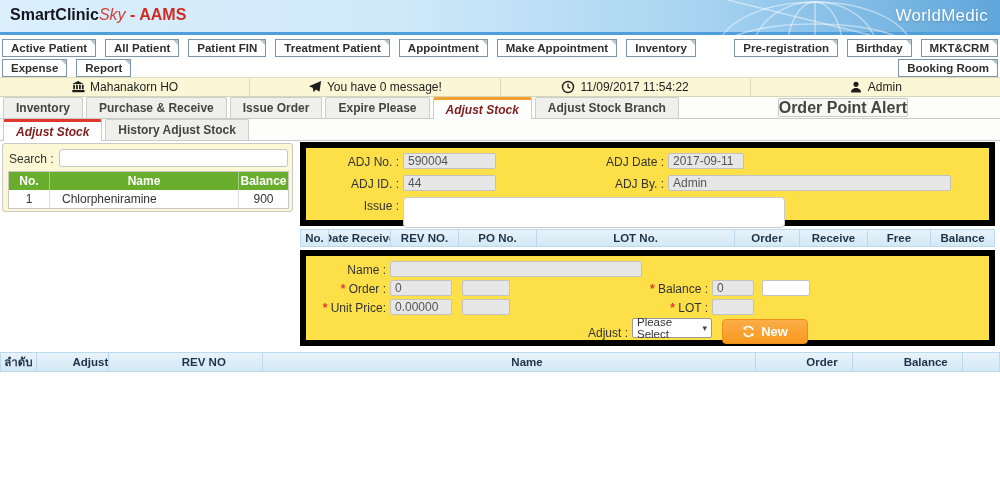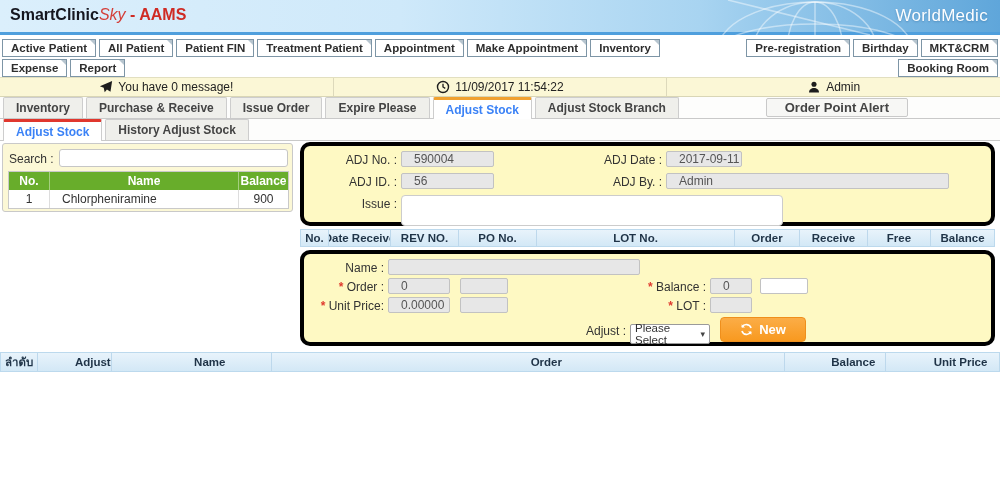--- a/index.html
+++ b/index.html
@@ -14,21 +14,21 @@
   .brand .b1 { color:#15161f; font-weight:bold; }
   .brand .b2 { color:#d43e38; font-style:italic; font-weight:normal; }
   .brand .b3 { color:#cf2b24; font-weight:bold; }
   .globe { position:absolute; right:60px; top:0; }
   .worldmedic { position:absolute; right:12px; top:6px; color:#fdfeff; font-size:17px;
     letter-spacing:.3px; text-shadow:0 1px 2px rgba(30,80,130,.35); }
 
   
   .menubar { height:42px; background:#fff; padding:4px 2px 0 2px; }
   .menurow { display:flex; justify-content:space-between; height:18px; margin-bottom:2px; }
-  .mgroup { display:flex; gap:3px;align-items:flex-end; }
+  .mgroup { display:flex; gap:9px;align-items:flex-end; }
   .mbtn { position:relative; display:flex; align-items:center; padding:0 8px; height:18px;
     background:#fff; border:1px solid #7d95a6; color:#2e2e2e; font-size:11.5px; font-weight:bold;
     cursor:pointer; white-space:nowrap; }
   .mbtn::after { content:""; position:absolute; top:0; right:0; width:0; height:0;
     border-top:5px solid #b7c5cf; border-left:5px solid transparent; }
 
   
   .statusbar { height:20px; background:#fbf7d6; border-top:1px solid #e2dfc0;
     border-bottom:1px solid #d9d6b6; display:flex; }
   .scell { flex:1; display:flex; align-items:center; justify-content:center; gap:5px;
@@ -36,26 +36,26 @@
   .scell:first-child { border-left:none; }
   .scell svg { display:block; }
 
   
   .tabrow { display:flex; align-items:stretch; height:22px; padding-left:3px;
     background:#fdfdfc; border-bottom:1px solid #c9c9c9; position:relative; }
   .tab { display:flex; align-items:center; padding:0 12px; margin-right:3px;
     border:1px solid #cdcdcd; border-bottom:none; border-radius:2px 2px 0 0;
     background:#efefeb; color:#444; font-size:12px; font-weight:bold; cursor:pointer;
     white-space:nowrap; }
-  .tab.active { background:#fff; margin-bottom:-1px; z-index:2; color:#3b82f6; }
+  .tab.active { background:#fff; margin-bottom:-1px; z-index:2; color:#7f1d1d;font-style:italic; }
   .tabrow1 .tab.active { border-top:3px solid #f0a130; }
   .tabrow2 .tab.active { border-top:3px solid #e0372e; }
   .opa-btn { margin-left:auto; margin-right:92px; align-self:center; height:19px;
-    display:flex; align-items:center; padding:0 18px; background:#f7f7f5;
-    border:1px solid #c9c9c9; border-radius:2px; font-size:13px; font-weight:bold;
+    display:flex; align-items:center; padding:0 0; background:#f7f7f5;
+    border:1px solid #c9c9c9; border-radius:2px; font-size:16px; font-weight:bold;
     color:#444; cursor:pointer; }
 
   
   .content { position:relative; height:342px; background:#fff; }
 
   
   .search-panel { position:absolute; left:2px; top:2px; width:291px; height:69px;
     background:#fcf8d6; border:1px solid #c9c9c9; border-radius:3px; }
   .search-lbl { position:absolute; left:6px; top:8px; font-size:12px; color:#333; }
   .search-input { position:absolute; left:56px; top:5px; width:229px; height:18px;
@@ -68,33 +68,33 @@
   .dt-head > div:first-child { border-left:none; }
   .dt-row { display:flex; height:18px; background:#fff; color:#333; cursor:pointer; }
   .dt-row > div { display:flex; align-items:center; border-left:1px solid #ddd; }
   .dt-row > div:first-child { border-left:none; }
   .c-no { width:40px; justify-content:center; }
   .c-name { flex:1; padding-left:12px; }
   .dt-head .c-name { justify-content:center; padding-left:0; }
   .c-bal { width:50px; justify-content:center; }
 
   
-  .ybox { position:absolute; background:#fef9c3; border:4px solid #000000; border-radius:10px; }
+  .ybox { position:absolute; background:#fde047; border:6px solid #000000; border-radius:0; }
   .adj-box { left:300px; top:1px; width:695px; height:84px; }
   .item-box { left:300px; top:109px; width:695px; height:96px; }
   .lbl { position:absolute; font-size:12px; color:#333; text-align:right; white-space:nowrap; }
   .req { color:#e03b2f; font-weight:bold; }
   .ginput, .winput { position:absolute; height:16px; font-size:12px; color:#555;
-    line-height:14px; padding:0 12px; border-radius:2px; overflow:hidden; white-space:nowrap; }
+    line-height:14px; padding:0 4px; border-radius:2px; overflow:hidden; white-space:nowrap; }
   .ginput { background:#e7e7e7; border:1px solid #c2c2c2; }
   .winput { background:#fff; border:1px solid #c2c2c2; }
   .center { text-align:left; }
   .remark-area { position:absolute; left:97px; top:49px; width:382px; height:31px;
     background:#fff; border:1px solid #ccc; border-radius:4px; }
-  .dropdown { position:absolute; left:326px; top:70px; width:80px; height:20px;
+  .dropdown { position:absolute; left:326px; top:62px; width:80px; height:20px;
     background:#fff; border:1px solid #9a9a9a; border-radius:2px; display:flex;
     align-items:center; font-size:11.5px; color:#333; padding:0 4px; cursor:pointer; }
   .dropdown .arrow { margin-left:auto; font-size:9px; color:#444; }
   .new-btn { position:absolute; left:416px; top:63px; width:86px; height:25px;
     background:linear-gradient(#fbad47,#f8991f); border:1px solid #ef8f1c; border-radius:4px;
     display:flex; align-items:center; justify-content:center; gap:6px; color:#fff;
     font-size:13px; font-weight:bold; cursor:pointer; }
 
   
   .bluehead { position:absolute; display:flex;
@@ -168,20 +168,26 @@
     </div>
     <div class="mgroup">
       <div class="mbtn">Booking Room</div>
     </div>
   </div>
 </nav>
 
 <div class="statusbar">
   <div class="scell">
     <svg width="14" height="14" viewBox="0 0 16 16" fill="#1d1d1d">
+      <path d="M8 1L1.5 4.5h13z M2.5 5.5h2v5h-2z M5.8 5.5h2v5h-2z M9.2 5.5h2v5h-2z M12.5 5.5h2v5h-2z M1.5 11.5h14V14h-14z"></path>
+    </svg>
+    <span>Mahanakorn HO</span>
+  </div>
+  <div class="scell">
+    <svg width="14" height="14" viewBox="0 0 16 16" fill="#1d1d1d">
       <path d="M15 1L1 7.2l4.4 1.7L6.5 14l2.6-3.2 4 2.6z"></path>
     </svg>
     <span>You have 0 message!</span>
   </div>
   <div class="scell">
     <svg width="14" height="14" viewBox="0 0 16 16">
       <circle cx="8" cy="8" r="6.3" fill="none" stroke="#1d1d1d" stroke-width="1.6"></circle>
       <path d="M8 4.4V8l2.6 1.6" fill="none" stroke="#1d1d1d" stroke-width="1.5"></path>
     </svg>
     <span>11/09/2017 11:54:22</span>
@@ -229,21 +235,21 @@
     </div>
   </section>
 
   <section class="ybox adj-box">
     <div class="lbl" style="left:0;width:93px;top:7px;">ADJ No. :</div>
     <div class="ginput" style="left:97px;top:5px;width:93px;">590004</div>
     <div class="lbl" style="left:240px;width:118px;top:7px;">ADJ Date :</div>
     <div class="ginput center" style="left:362px;top:5px;width:76px;">2017-09-11</div>
 
     <div class="lbl" style="left:0;width:93px;top:29px;">ADJ ID. :</div>
-    <div class="ginput" style="left:97px;top:27px;width:93px;">56</div>
+    <div class="ginput" style="left:97px;top:27px;width:93px;">44</div>
     <div class="lbl" style="left:240px;width:118px;top:29px;">ADJ By. :</div>
     <div class="ginput" style="left:362px;top:27px;width:283px;">Admin</div>
 
     <div class="lbl" style="left:0;width:93px;top:51px;">Issue :</div>
     <div class="remark-area"></div>
   </section>
 
   <div class="bluehead recv-header">
     <div class="hc">No.</div>
     <div class="hc">Date Receive</div>
@@ -285,19 +291,20 @@
         <path d="M2.4 9.8A6 6 0 0 0 13.4 11" fill="none" stroke="#fff" stroke-width="2"></path>
         <path d="M14 14.6v-4.2H9.8z" fill="#fff"></path>
       </svg>
       <span>New</span>
     </div>
   </section>
 
   <div class="bluehead bottom-header">
     <div class="hc">ลำดับ</div>
     <div class="hc">Adjust</div>
+    <div class="hc">REV NO</div>
     <div class="hc">Name</div>
     <div class="hc">Order</div>
     <div class="hc">Balance</div>
     <div class="hc">Unit Price</div>
   </div>
 
 </main>
 
 </body></html>

